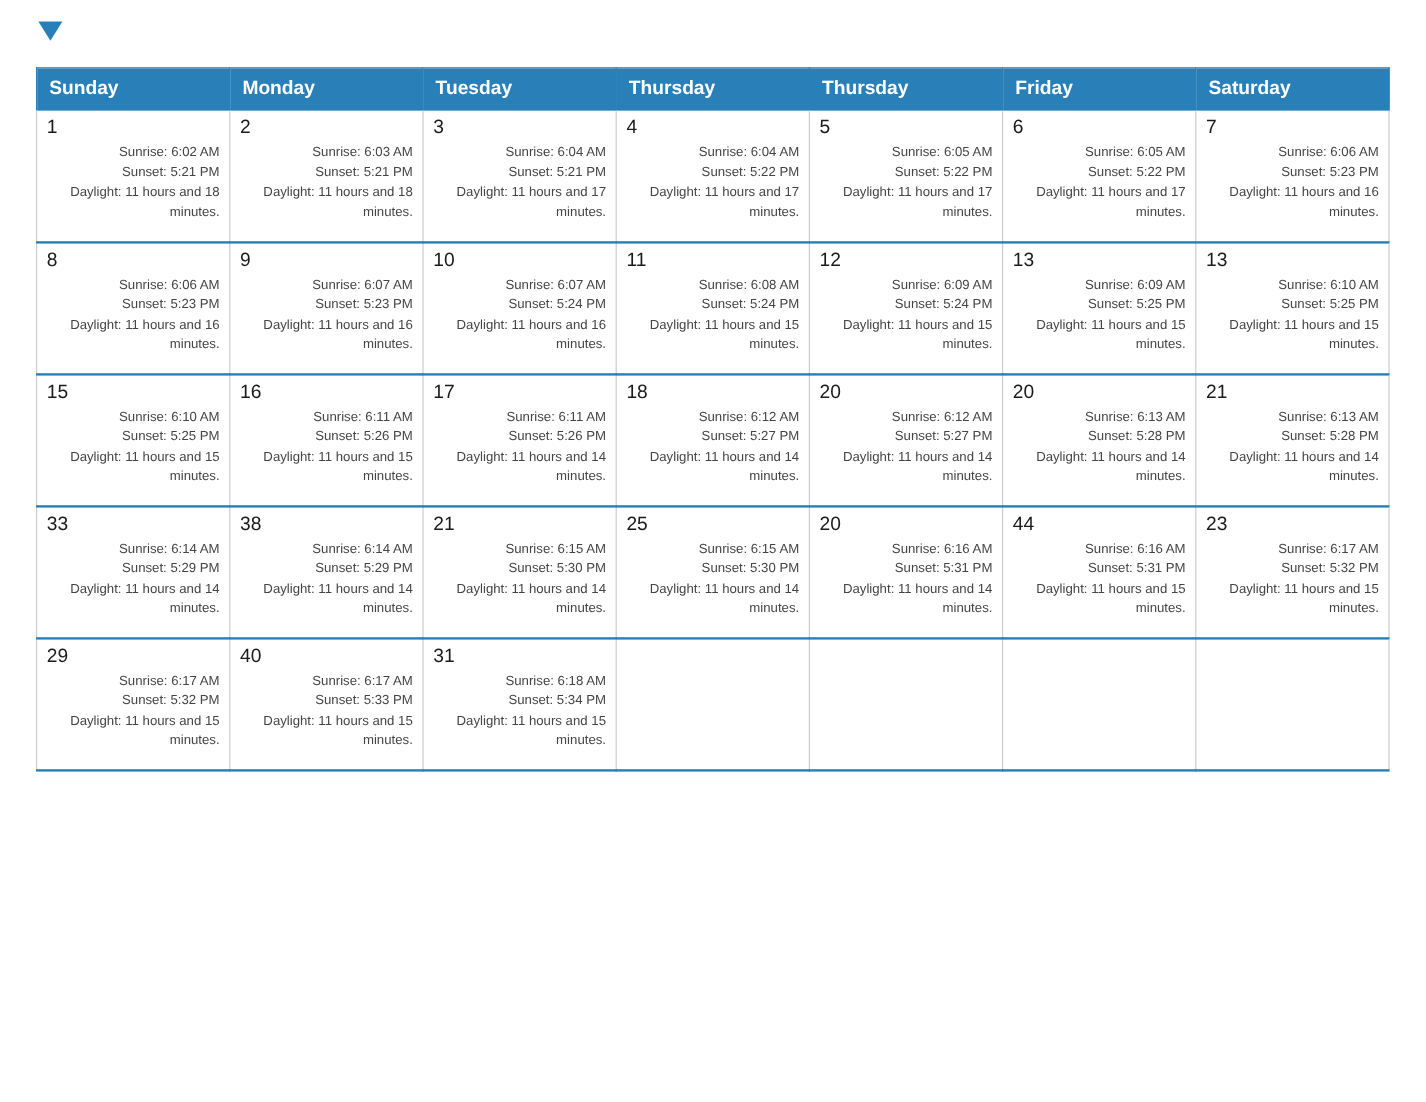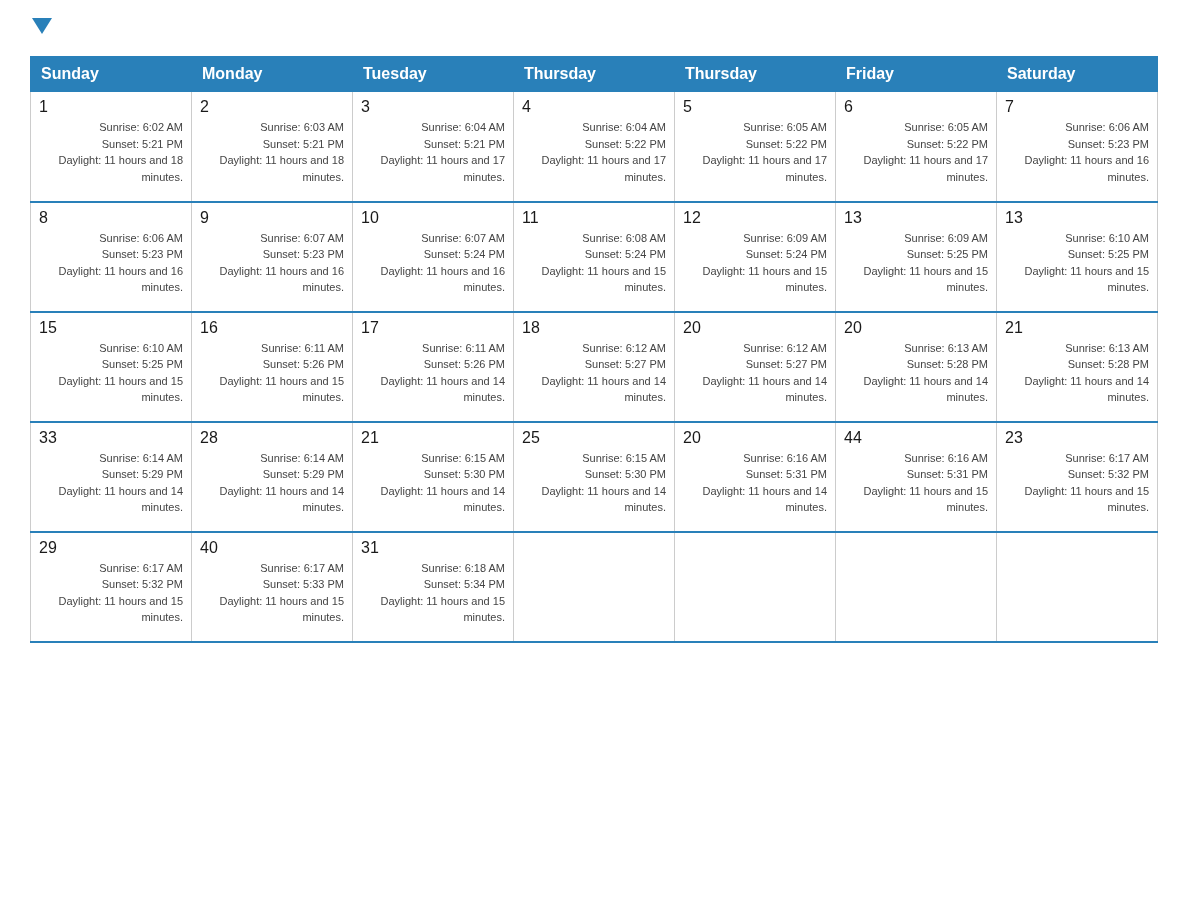--- a/index.html
+++ b/index.html
@@ -303,21 +303,21 @@
       <tr>
         <td>
         <span class="day-number">33</span>
         <div class="day-info">
           Sunrise: 6:14 AM<br>
           Sunset: 5:29 PM<br>
           Daylight: 11 hours and 14 minutes.
         </div>
       </td>
         <td>
-        <span class="day-number">28</span>
+        <span class="day-number">38</span>
         <div class="day-info">
           Sunrise: 6:14 AM<br>
           Sunset: 5:29 PM<br>
           Daylight: 11 hours and 14 minutes.
         </div>
       </td>
         <td>
         <span class="day-number">21</span>
         <div class="day-info">
           Sunrise: 6:15 AM<br>

